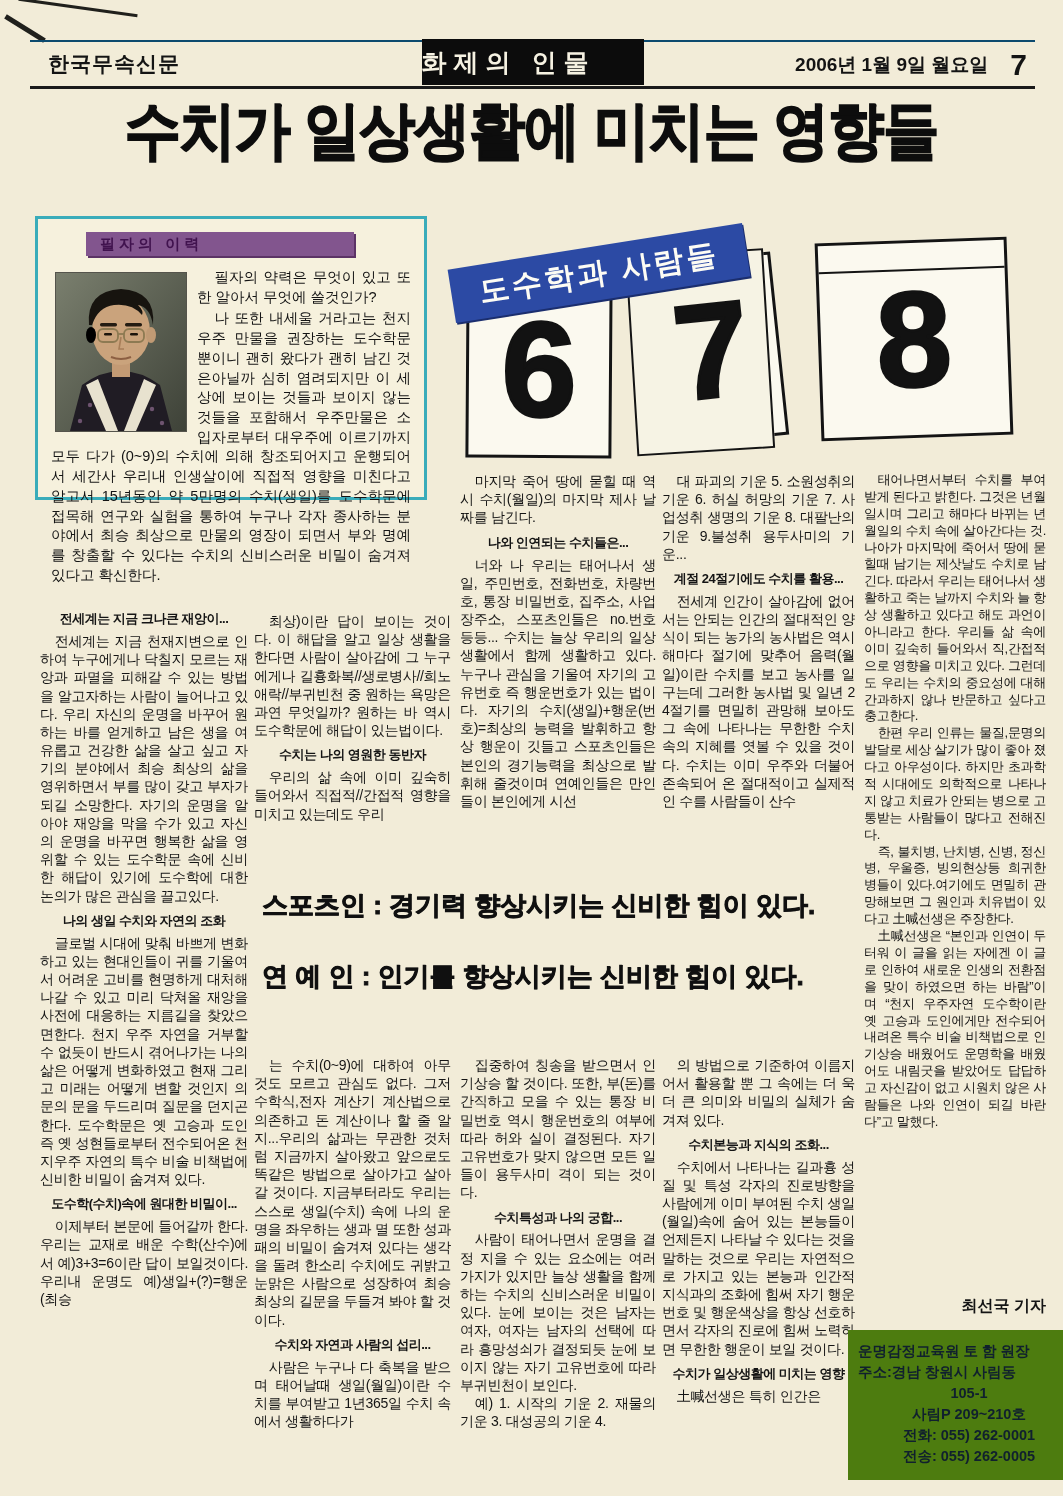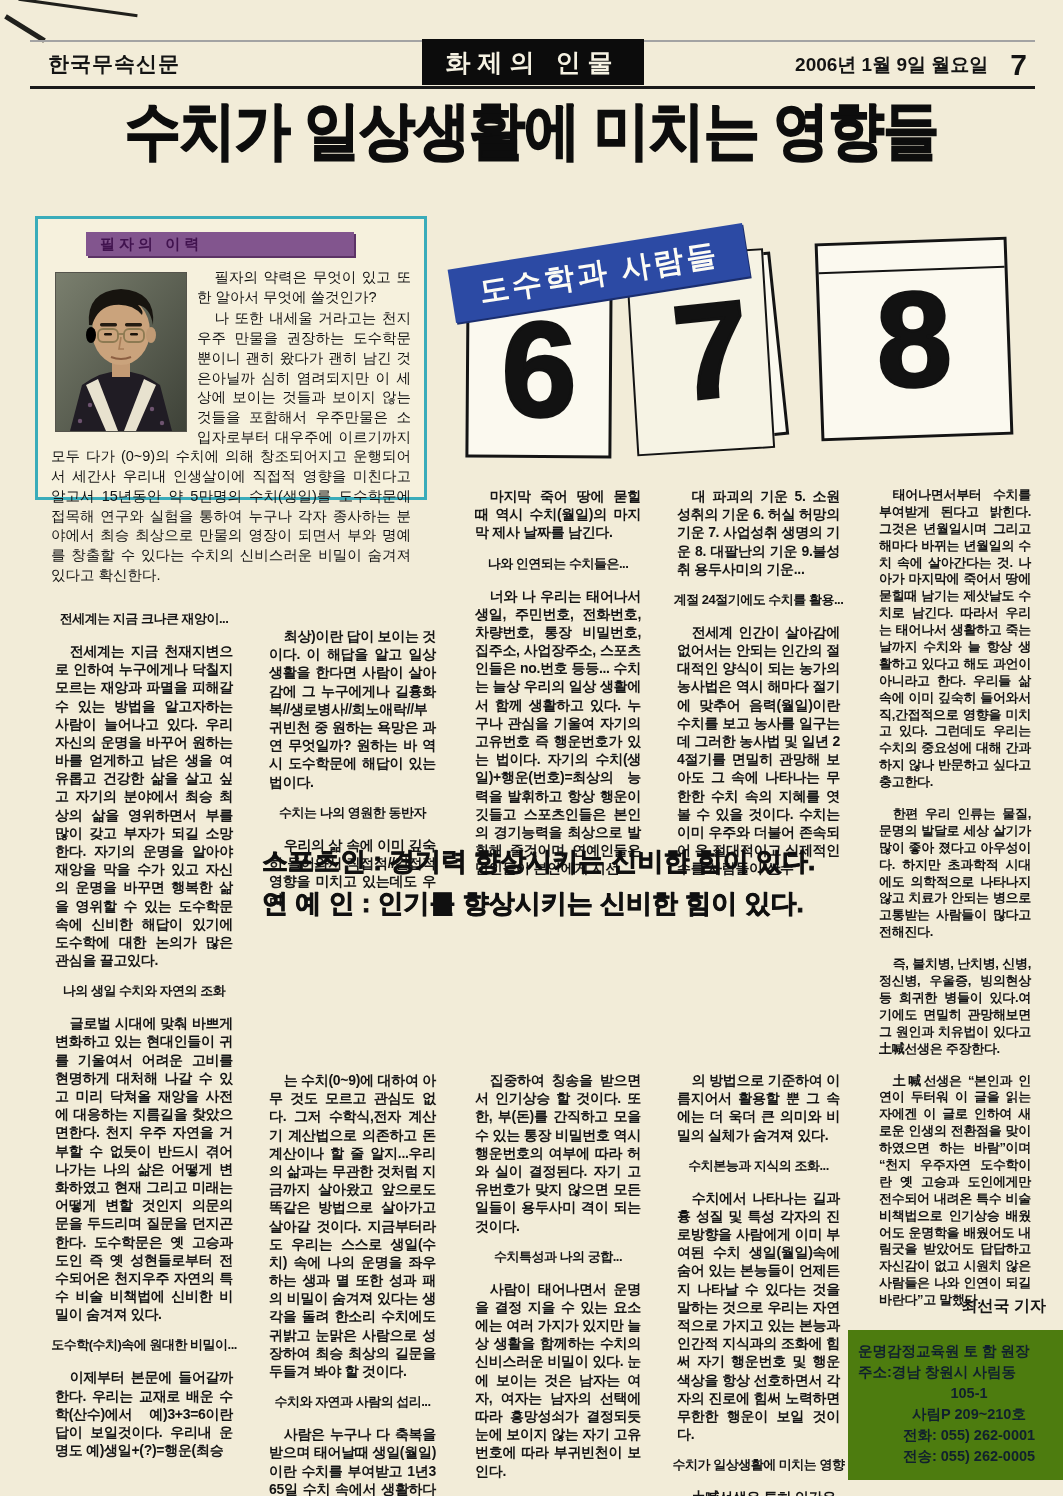--- a/index.html
+++ b/index.html
@@ -11,30 +11,30 @@
     position:relative;
     width:1063px;height:1496px;
     margin:0 auto;
     background:#f2ecd8;
     color:#141414;
     overflow:hidden;
   }
   
   .header{
     position:absolute;left:30px;top:40px;width:1005px;height:44px;
-    border-top:2px solid #a3a3a3;border-bottom:3px solid #1a1a1a;
+    border-top:2px solid #0c4a6e;border-bottom:3px solid #1a1a1a;
   }
   .np-name{
     position:absolute;left:18px;top:8px;
     font-size:21px;font-weight:800;letter-spacing:1px;
   }
   .section-box{
     position:absolute;left:50%;top:-3px;transform:translateX(-50%);
     width:222px;height:46px;background:#0c0c0c;color:#f6f2e2;
-    display:flex;align-items:center;justify-content:center;
+    display:flex;align-items:center;justify-content:flex-start;
     font-size:25px;font-weight:800;letter-spacing:7px;white-space:nowrap;
   }
   .date-wrap{
     position:absolute;right:8px;top:6px;display:flex;align-items:center;gap:22px;
   }
   .issue-date{font-size:19px;font-weight:700;}
   .page-no{font-size:30px;font-weight:900;}
   
   .headline{
     position:absolute;left:0;top:94px;width:100%;
@@ -90,39 +90,39 @@
   .card8{left:818px;top:240px;width:186px;height:192px;transform:rotate(-2deg);}
   .card8 .flap-line{
     position:absolute;left:0;top:26px;width:100%;border-top:2px solid #141414;
   }
   
   .col{
     position:absolute;
     font-size:14px;line-height:1.3;letter-spacing:-0.3px;
     text-align:justify;word-break:break-all;
   }
-  .col p{margin:15px;text-indent:1.05em;font-weight:bold;}
+  .col p{margin:0;text-indent:1.05em;}
   .col h4{
     margin:9px 0 5px 0;text-align:center;
     font-size:13px;font-weight:900;letter-spacing:-0.5px;line-height:1.15;
     text-indent:0;white-space:nowrap;
   }
   .col h4:first-child{margin-top:0;}
   .c1{left:40px;top:612px;width:208px;}
   .c2a{left:254px;top:612px;width:197px;}
   .c3a{left:460px;top:472px;width:196px;}
   .c4a{left:662px;top:472px;width:193px;}
   .c2b{left:254px;top:1056px;width:197px;}
   .c3b{left:460px;top:1056px;width:196px;}
   .c4b{left:662px;top:1056px;width:193px;}
   .c5{left:864px;top:472px;width:182px;font-size:13px;line-height:1.3;}
   
   .statements{
-    position:absolute;left:262px;top:844px;width:588px;
-    display:flex;flex-direction:column;row-gap:7px;
+    position:absolute;left:262px;top:888px;width:588px;
+    display:flex;flex-direction:column;row-gap:36px;
   }
   .statement{
     font-size:26px;font-weight:900;letter-spacing:0;
     white-space:nowrap;color:#101010;
     -webkit-text-stroke:0.8px #101010;
   }
   
   .byline{
     position:absolute;left:864px;top:1296px;width:182px;
     text-align:right;font-size:16px;font-weight:800;

